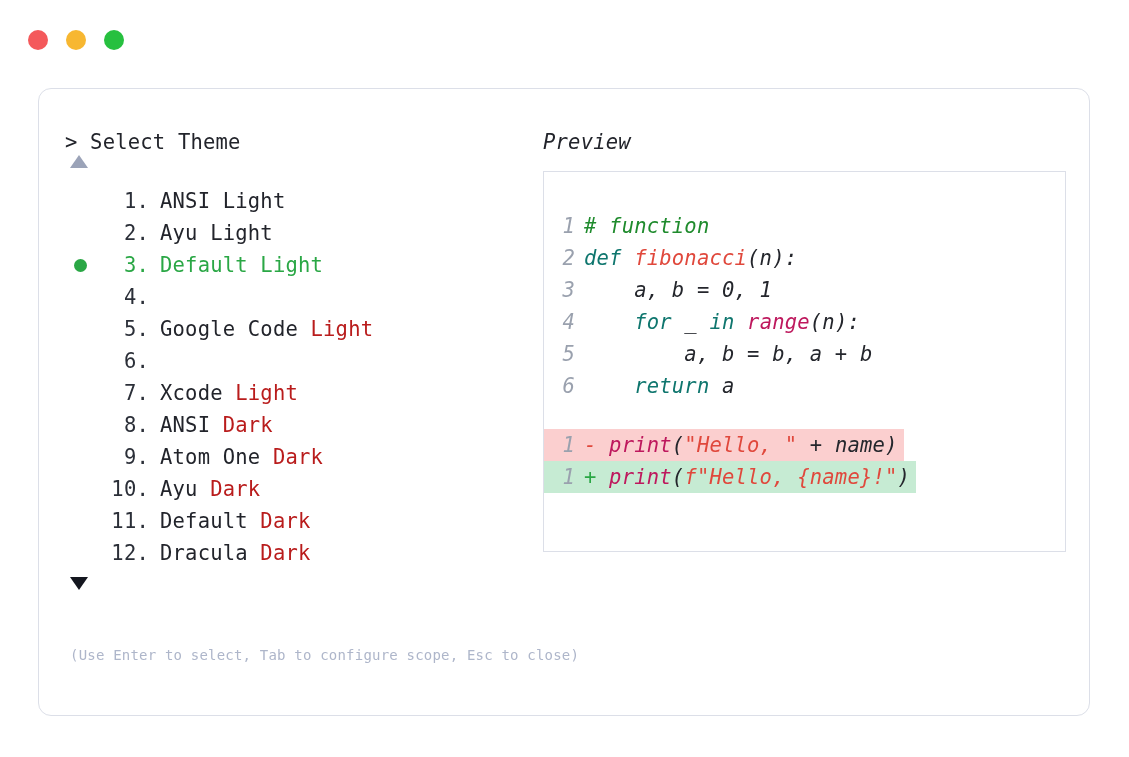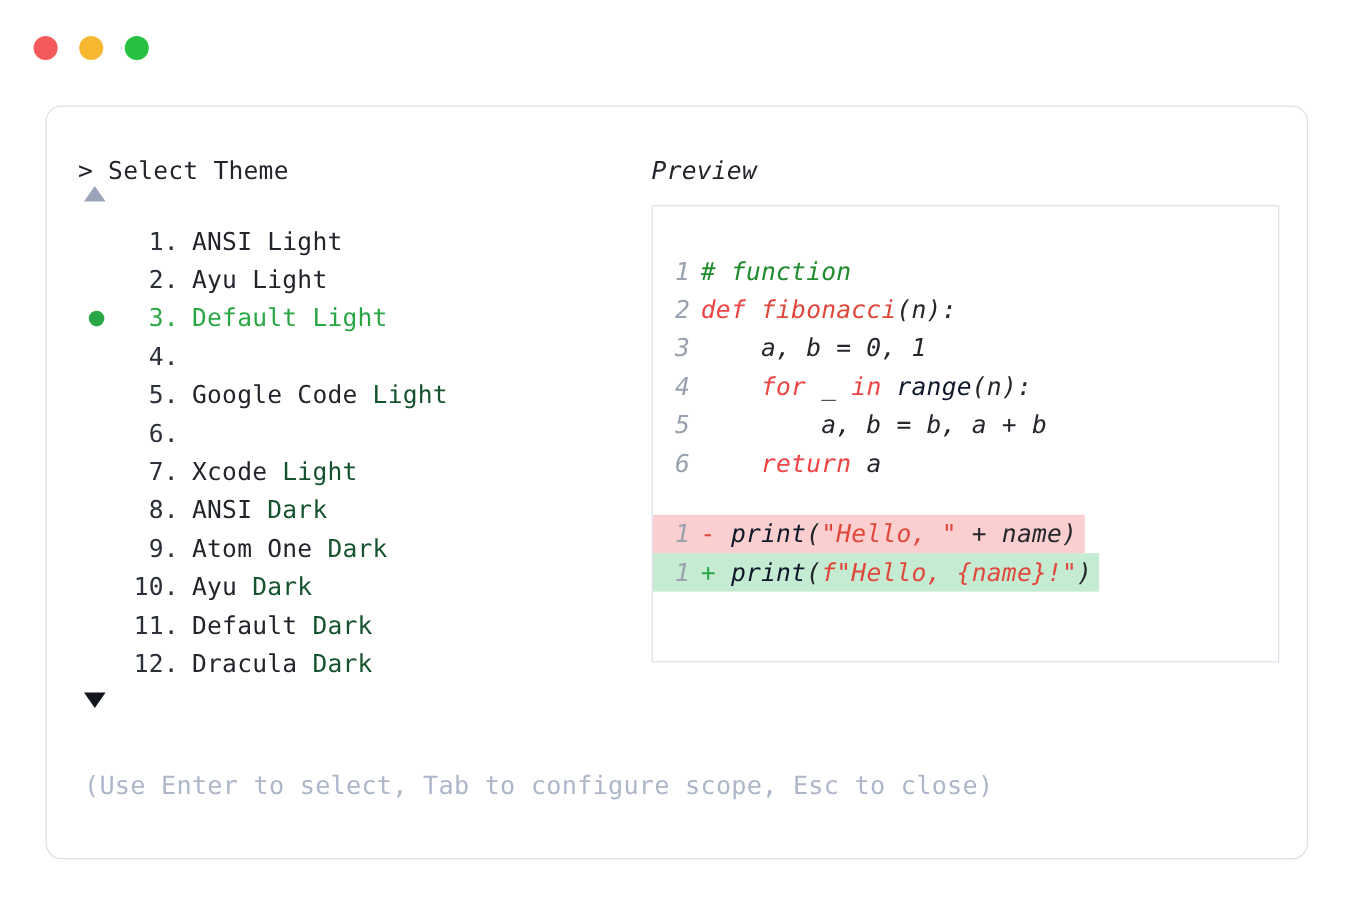--- a/index.html
+++ b/index.html
@@ -104,21 +104,21 @@
     border-radius: 50%;
     background: #2aa745;
   }
   .num-cell {
     width: 46px;
     flex: 0 0 46px;
     text-align: right;
     color: #2b2f38;
   }
   .name-cell { padding-left: 11px; color: #22242b; }
-  .suffix { color: #14532d; }
+  .suffix { color: #b91c1c; }
   .theme-row.selected .num-cell,
   .theme-row.selected .name-cell { color: #2aa745; }
 
   
   .preview-box {
     margin-top: 16px;
     width: 523px;
     height: 381px;
     box-sizing: border-box;
     border: 1.5px solid #dcdfe8;
@@ -138,42 +138,42 @@
     flex: 0 0 40px;
     text-align: right;
     color: #9aa1ae;
     padding-right: 9px;
     box-sizing: border-box;
   }
   .src { color: #24262c; }
 
   
   .tok-comment { color: #1f8b2d; }
-  .tok-kw      { color: #ef4444; }
+  .tok-kw      { color: #0f766e; }
   .tok-fn      { color: #e0483c; }
-  .tok-bi      { color: #0f172a; }
+  .tok-bi      { color: #be185d; }
   .tok-str     { color: #e0483c; }
   .tok-plain   { color: #24262c; }
 
   
   .diff { margin-top: 27px; }
   .diff-line { display: flex; align-items: baseline; height: 32px; }
   .diff-body {
     display: inline-block;
     padding-right: 6px;
   }
   .diff-del .diff-body { background: #fbcfcf; }
   .diff-add .diff-body { background: #c6ebd3; }
   .sign-del { color: #e0483c; }
   .sign-add { color: #2aa745; }
 
   
   .hint {
     margin-top: 40px;
-    font-size: 21px;
+    font-size: 14px;
     line-height: 28px;
     letter-spacing: 0.2px;
     color: #aeb6ca;
     padding-left: 5px;
     white-space: pre;
   }
 </style>
 </head>
 <body>
 

